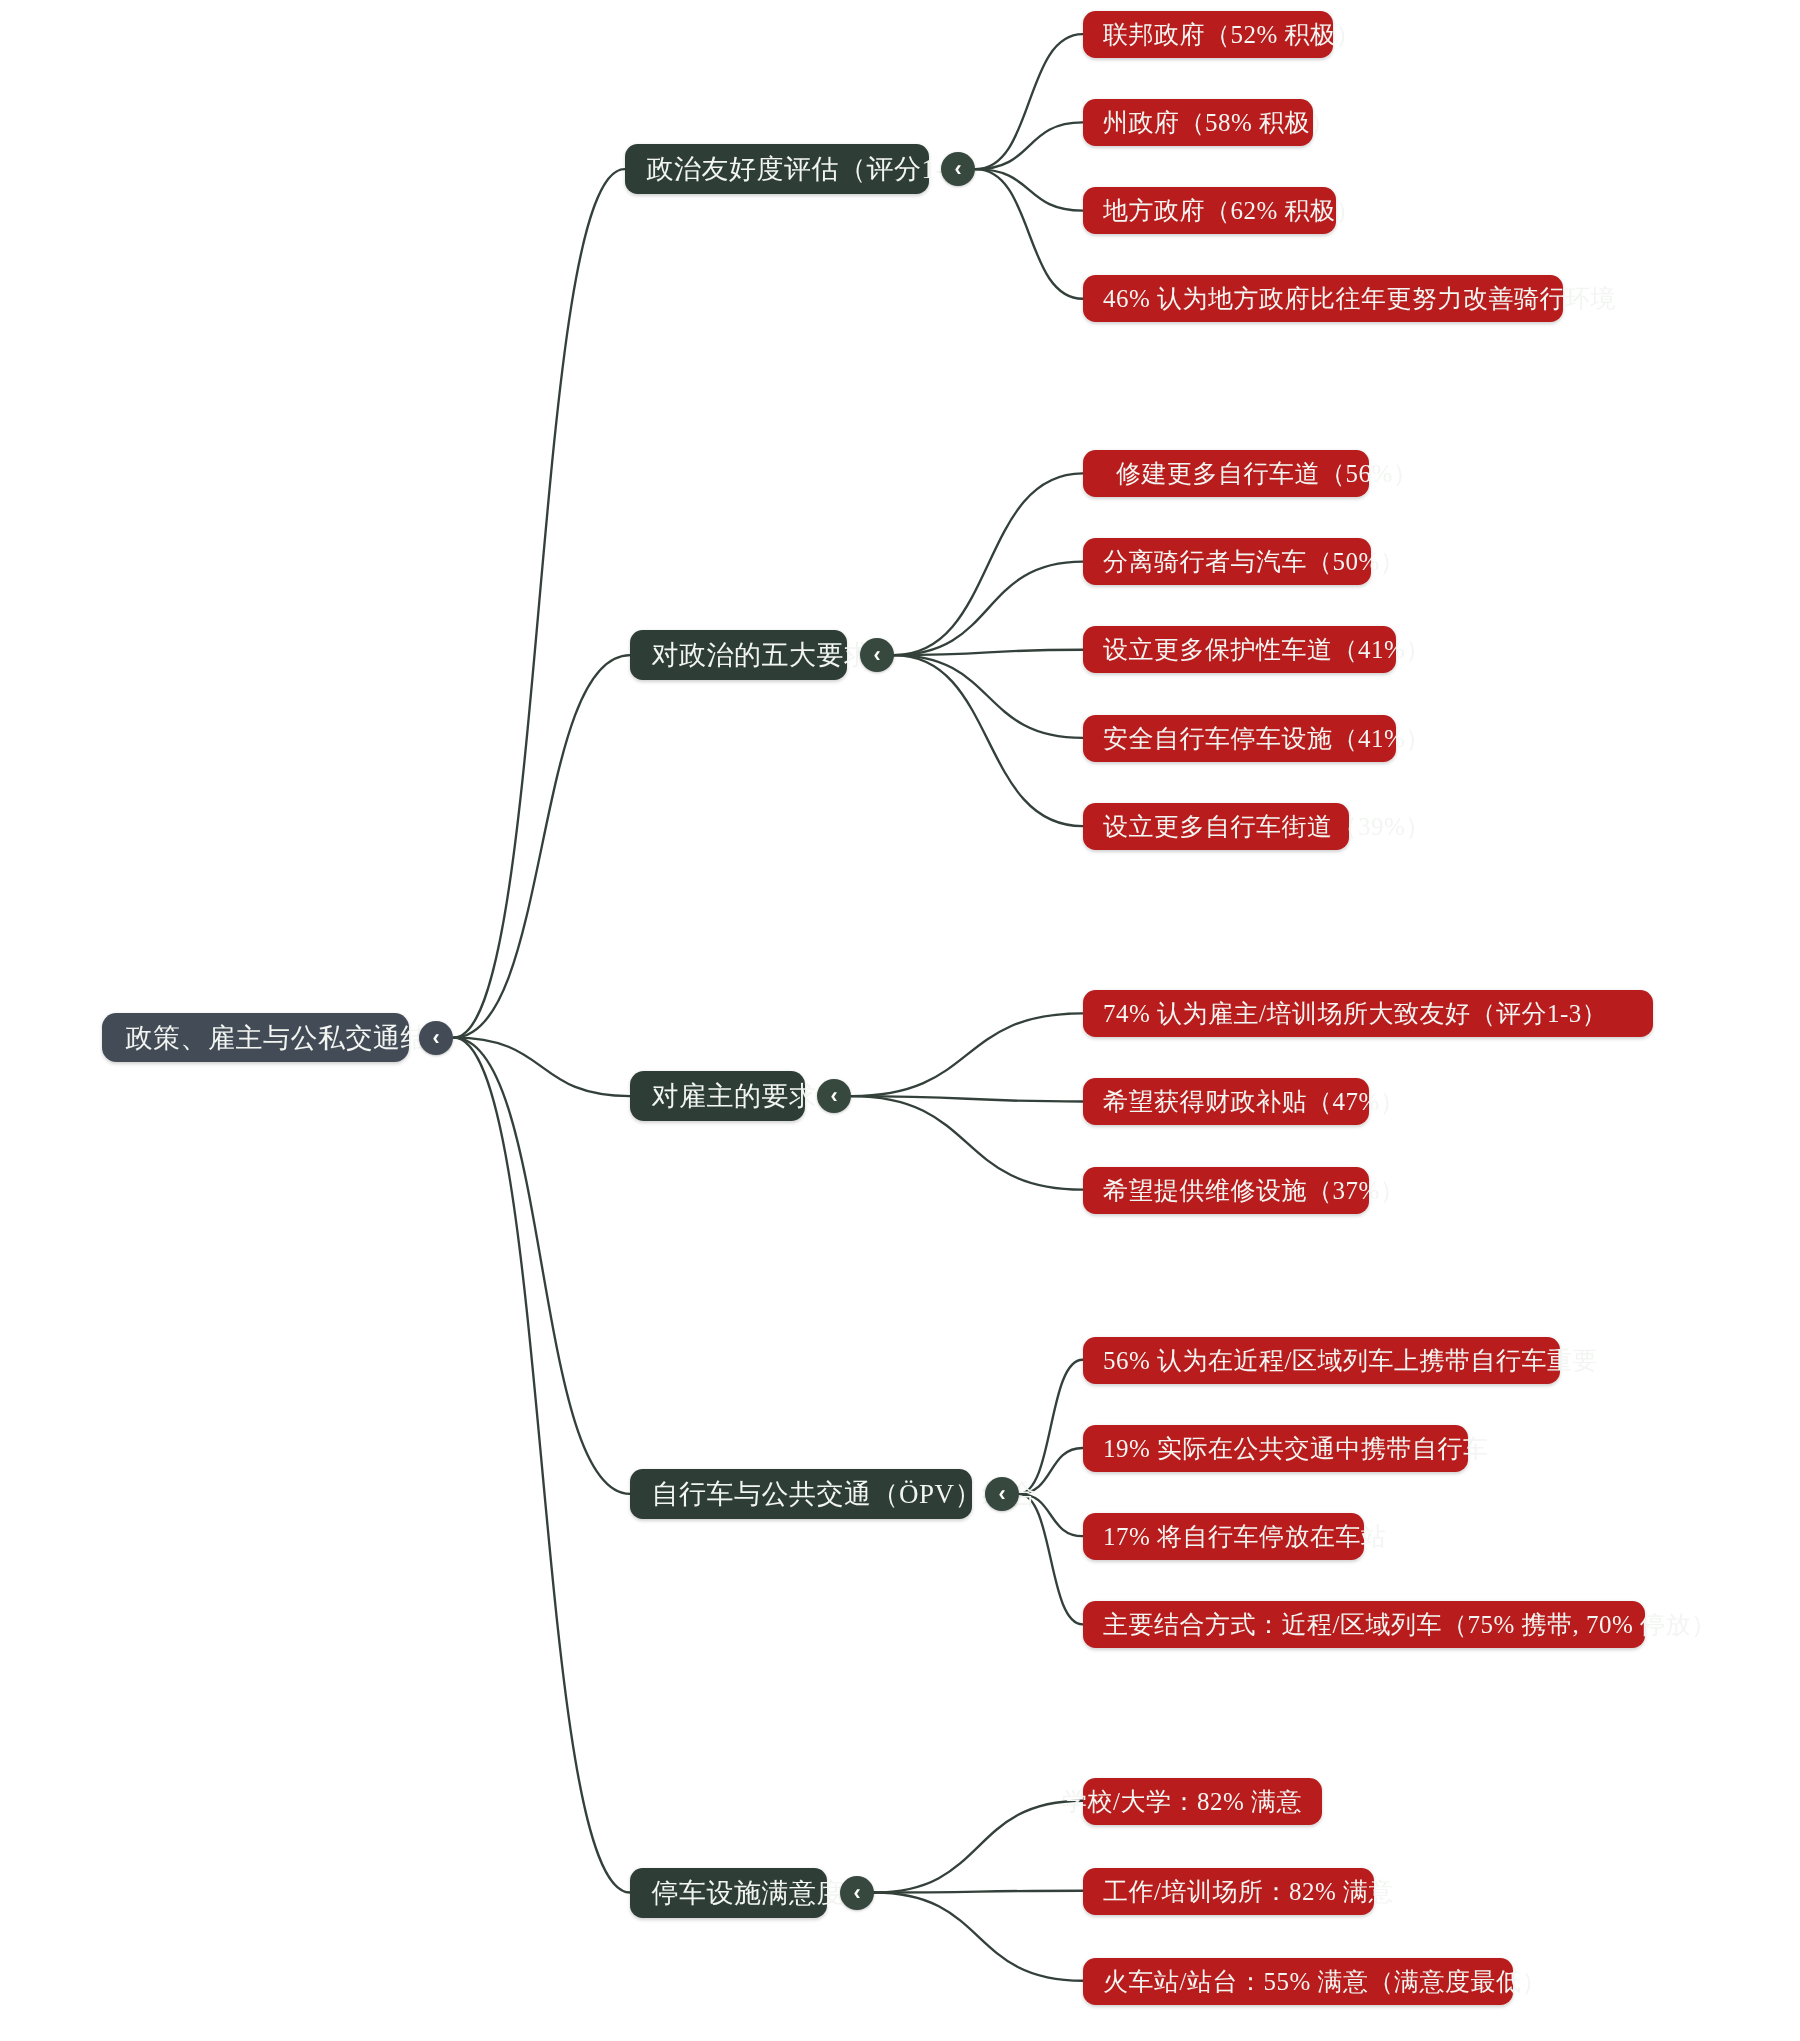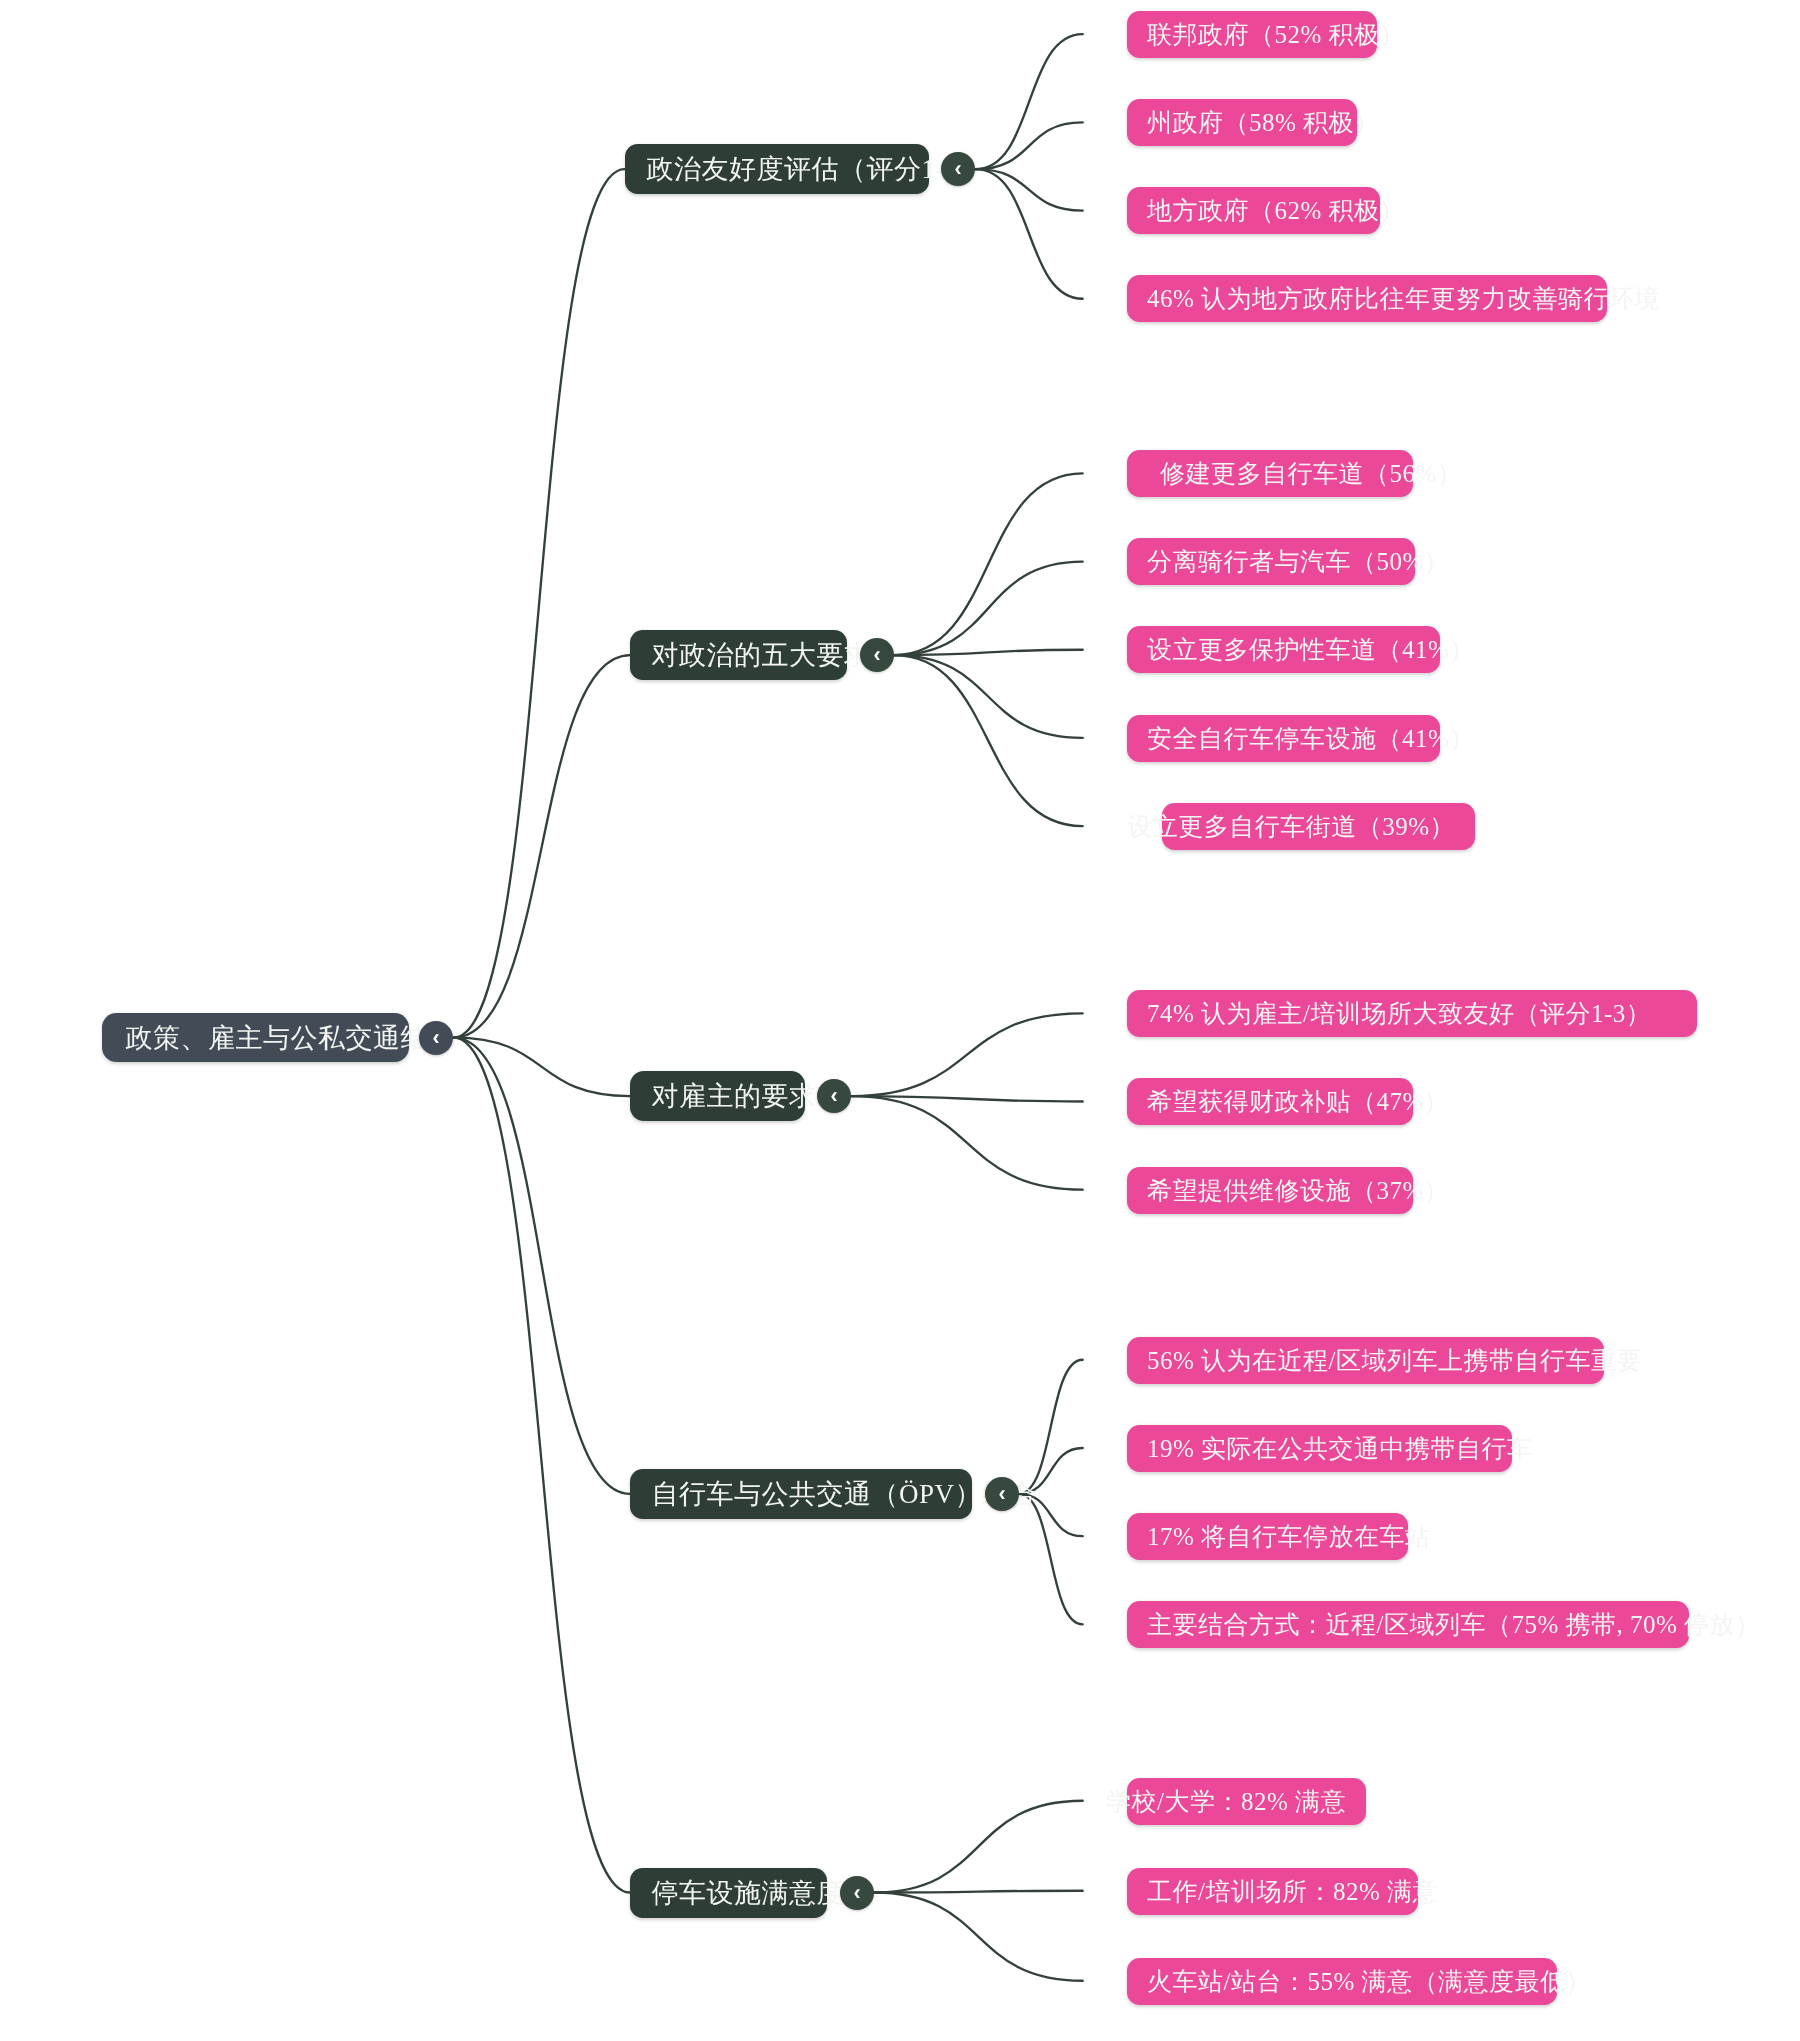--- a/index.html
+++ b/index.html
@@ -42,24 +42,23 @@
     font-size: 27px;
     padding: 0 23.4px;
     border-radius: 14.4px;
   }
   .node-branch {
     background: #2e3e36;
     font-size: 27px;
     padding: 0 21.6px;
   }
   .node-leaf {
-    background: #ec4899;
+    background: #b91c1c;
     font-size: 25px;
     padding: 0 20px;
-    margin-left: 44px;
   }
   .toggle {
     position: absolute;
     width: 34px;
     height: 34px;
     border-radius: 50%;
     background: #37483e;
     color: #ffffff;
     display: flex;
     align-items: center;
@@ -139,21 +138,21 @@
     </div>
     <div class="node node-leaf" style="left: 1083px; top: 538px; width: 288px; height: 47px;">
       <span>分离骑行者与汽车（50%）</span>
     </div>
     <div class="node node-leaf" style="left: 1083px; top: 626px; width: 313px; height: 47px;">
       <span>设立更多保护性车道（41%）</span>
     </div>
     <div class="node node-leaf" style="left: 1083px; top: 715px; width: 313px; height: 47px;">
       <span>安全自行车停车设施（41%）</span>
     </div>
-    <div class="node node-leaf" style="left: 1118px; top: 803px; width: 313px; height: 47px; justify-content: flex-end;">
+    <div class="node node-leaf" style="left: 1083px; top: 803px; width: 266px; height: 47px;">
       <span>设立更多自行车街道（39%）</span>
     </div>
     <div class="node node-branch" style="left: 630px; top: 1071px; width: 175px; height: 50px; border-radius: 14px;">
       <span>对雇主的要求</span>
     </div>
     <div class="toggle" style="left: 817px; top: 1079px;">
       <span>‹</span>
     </div>
     <div class="node node-leaf" style="left: 1083px; top: 990px; width: 570px; height: 47px;">
       <span>74% 认为雇主/培训场所大致友好（评分1-3）</span>

